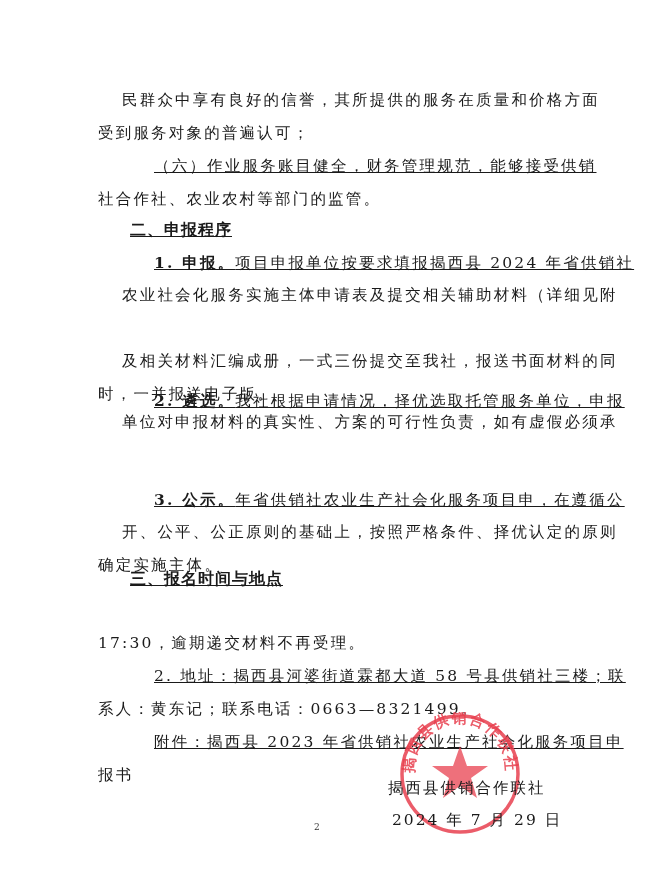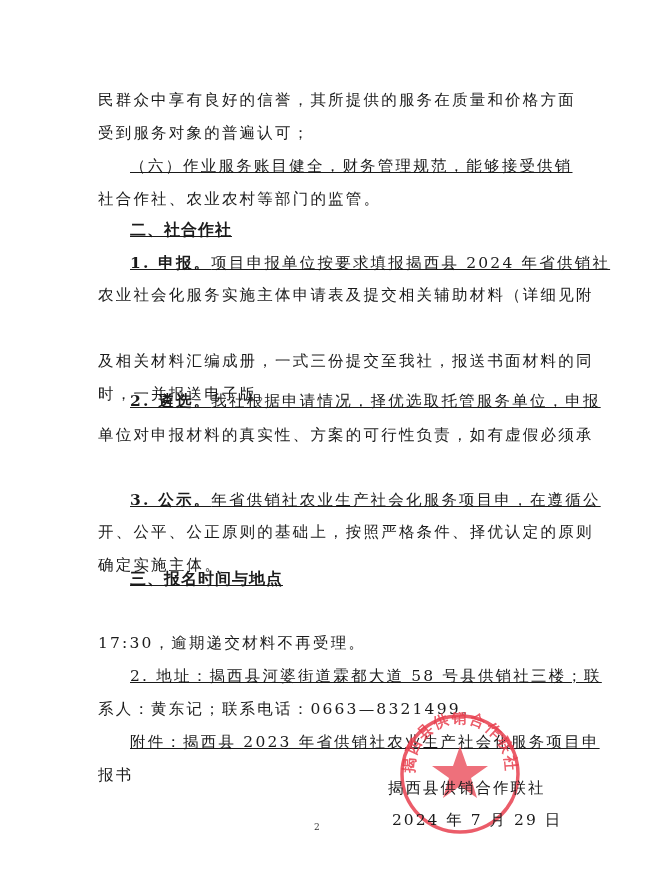--- a/index.html
+++ b/index.html
@@ -6,46 +6,46 @@
   body {
     width: 650px; height: 893px; background: #ffffff; position: relative; overflow: hidden;
     font-family: "DejaVu Serif", "Liberation Serif", serif; color: #1a1a1a;
   }
   .page { position: absolute; left: 0; top: 0; width: 650px; height: 893px; }
   .line {
     position: absolute; left: 98px; width: 460px; height: 33px; line-height: 33px;
     font-size: 15.5px; white-space: nowrap; letter-spacing: 2.2px;
   }
   .line.indent { left: 130px; width: 428px; text-decoration: underline; }
-  .line.just { text-align-last: justify; text-align: justify; }
+  .line.just { text-align-last: justify; text-align: justify; margin-left: 24px; }
   .heading { font-family: "DejaVu Sans", "Liberation Sans", sans-serif; font-weight: bold; font-size: 16px; letter-spacing: 1px; }
   .bold { font-weight: bold; }
   .sign { position: absolute; font-size: 15.5px; letter-spacing: 2px; white-space: nowrap; }
   .pagenum { position: absolute; left: 314px; top: 822px; font-size: 9px; color: #333; }
   .stamp { position: absolute; left: 398px; top: 712px; width: 124px; height: 124px; pointer-events: none; }
 </style>
 </head>
 <body>
 
 <div class="page">
 
   <div class="line just" style="top:84px">民群众中享有良好的信誉，其所提供的服务在质量和价格方面</div>
   <div class="line" style="top:117px">受到服务对象的普遍认可；</div>
   <div class="line indent just" style="top:150px">（六）作业服务账目健全，财务管理规范，能够接受供销</div>
   <div class="line" style="top:183px">社合作社、农业农村等部门的监管。</div>
 
-  <div class="line indent heading" style="top:213px">二、社合作社</div>
+  <div class="line indent heading" style="top:213px">二、申报程序</div>
 
   <div class="line indent just" style="top:246px"><span class="bold">1. 申报。</span><span>项目申报单位按要求填报揭西县 2024 年省供销社</span></div>
   <div class="line just" style="top:279px">农业社会化服务实施主体申请表及提交相关辅助材料（详细见附</div>
   <div class="line just" style="top:345px">及相关材料汇编成册，一式三份提交至我社，报送书面材料的同</div>
   <div class="line" style="top:378px">时，一并报送电子版。</div>
 
   <div class="line indent just" style="top:384px"><span class="bold">2. 遴选。</span><span>我社根据申请情况，择优选取托管服务单位，申报</span></div>
-  <div class="line just" style="top:419px">单位对申报材料的真实性、方案的可行性负责，如有虚假必须承</div>
+  <div class="line just" style="top:406px">单位对申报材料的真实性、方案的可行性负责，如有虚假必须承</div>
 
   <div class="line indent just" style="top:483px"><span class="bold">3. 公示。</span><span>年省供销社农业生产社会化服务项目申，在遵循公</span></div>
   <div class="line just" style="top:516px">开、公平、公正原则的基础上，按照严格条件、择优认定的原则</div>
   <div class="line" style="top:549px">确定实施主体。</div>
 
   <div class="line indent heading" style="top:562px">三、报名时间与地点</div>
 
   <div class="line" style="top:627px">17:30，逾期递交材料不再受理。</div>
   <div class="line indent just" style="top:660px">2. 地址：揭西县河婆街道霖都大道 58 号县供销社三楼；联</div>
   <div class="line" style="top:693px">系人：黄东记；联系电话：0663—8321499。</div>

